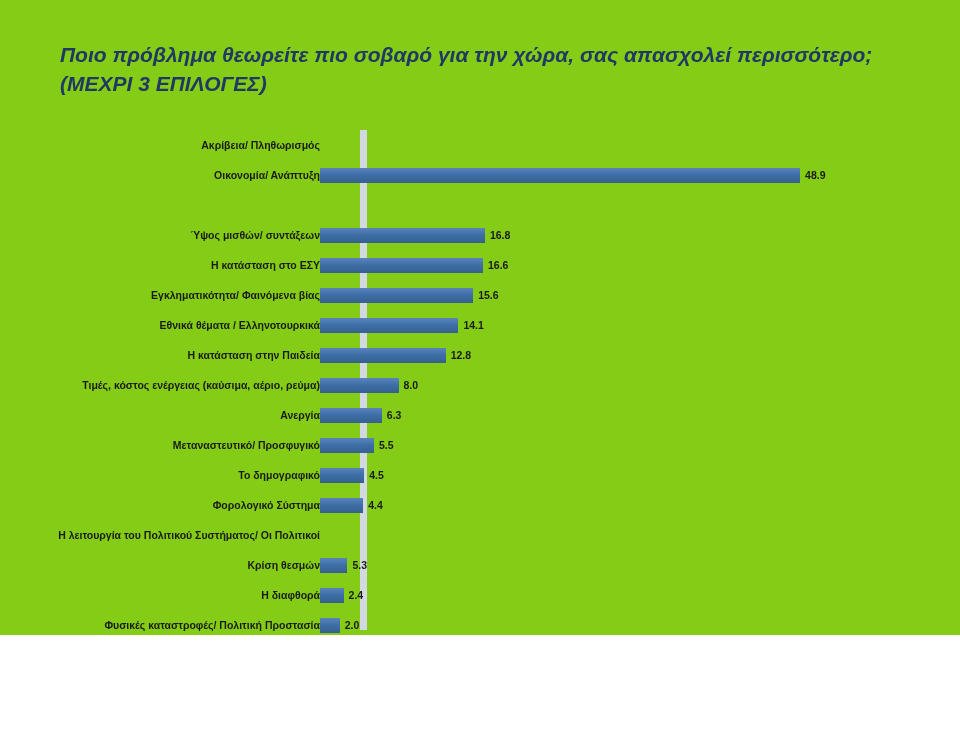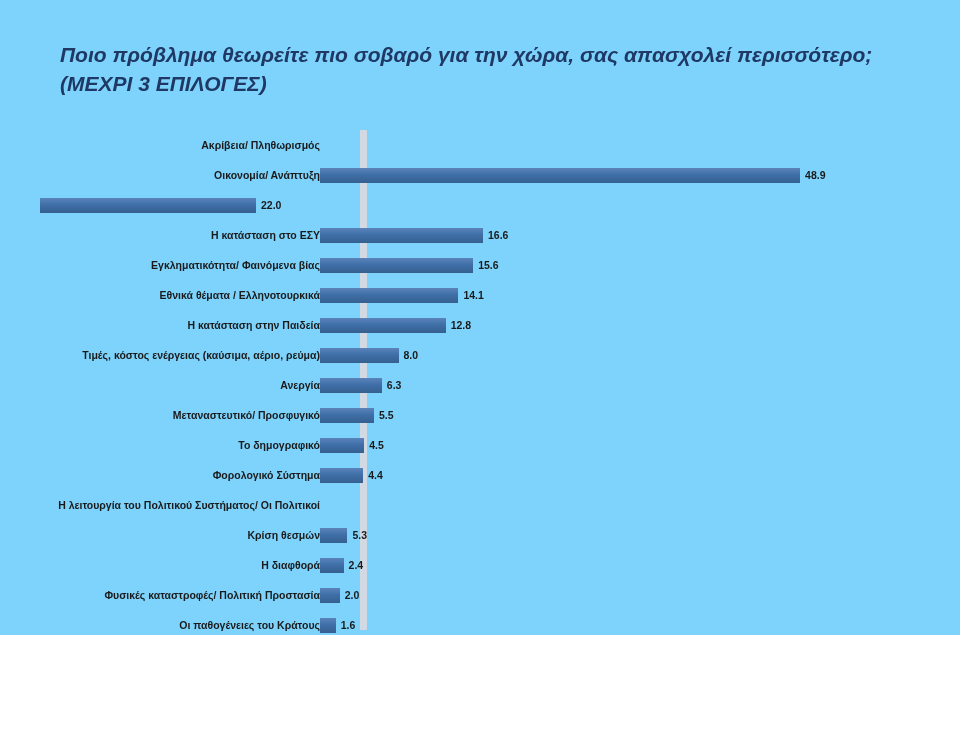--- a/index.html
+++ b/index.html
@@ -10,21 +10,21 @@
     width: 960px;
     height: 742px;
     background: #ffffff;
     font-family: "Liberation Sans", sans-serif;
     overflow: hidden;
   }
   #slide {
     position: relative;
     width: 960px;
     height: 742px;
-    background: #7dd3fc;
+    background: #84cc16;
   }
   
   #title-block {
     position: absolute;
     left: 60px;
     top: 40px;
     width: 840px;
   }
   #title-block .title-line {
     font-size: 21px;
@@ -114,23 +114,26 @@
           <div class="cat-label">Ακρίβεια/ Πληθωρισμός</div>
         </div>
         <div class="row">
           <div class="cat-label">Οικονομία/ Ανάπτυξη</div>
           <div class="bar-area">
             <div class="bar" style="width: 480.109px;"></div>
             <div class="bar-value">48.9</div>
           </div>
         </div>
         <div class="row">
-          <div class="bar-area">
-            <div class="bar" style="width: 216px;"></div>
-            <div class="bar-value">22.0</div>
+        </div>
+        <div class="row">
+          <div class="cat-label">Ύψος μισθών/ συντάξεων</div>
+          <div class="bar-area">
+            <div class="bar" style="width: 164.945px;"></div>
+            <div class="bar-value">16.8</div>
           </div>
         </div>
         <div class="row">
           <div class="cat-label">Η κατάσταση στο ΕΣΥ</div>
           <div class="bar-area">
             <div class="bar" style="width: 162.982px;"></div>
             <div class="bar-value">16.6</div>
           </div>
         </div>
         <div class="row">

